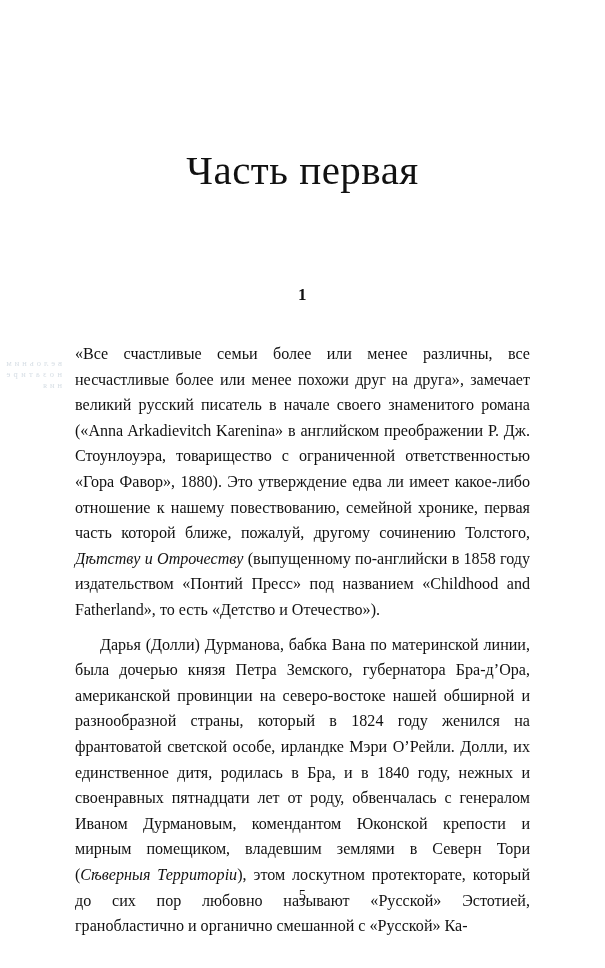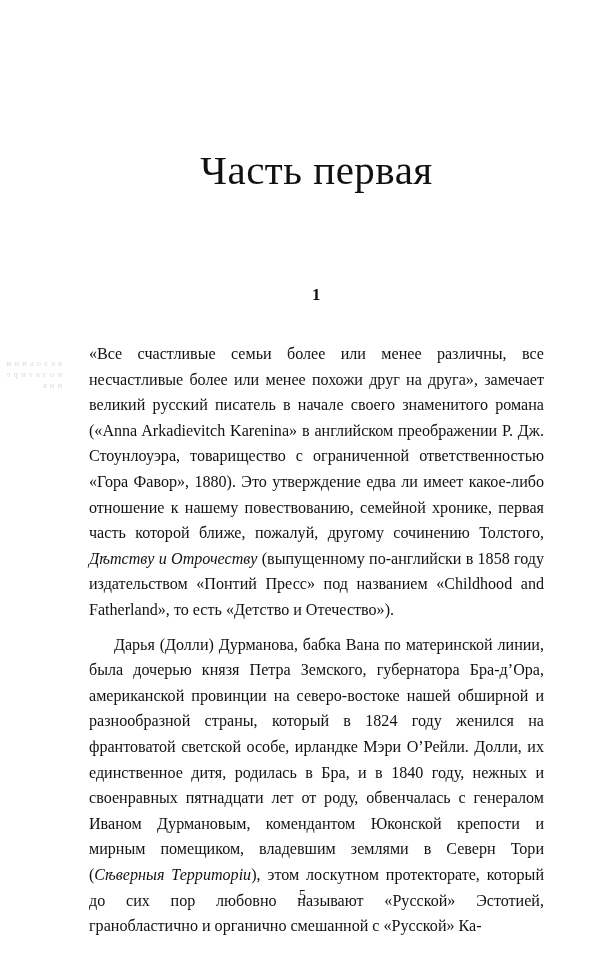--- a/index.html
+++ b/index.html
@@ -37,21 +37,21 @@
     opacity: 0.85;
     letter-spacing: 0.4px;
     text-align: justify;
     transform: scaleX(-1);
     user-select: none;
     pointer-events: none;
   }
 
   .content {
     position: absolute;
-    left: 80px;
+    left: 66px;
     top: 0;
     width: 473px;
     height: 968px;
   }
 
   .part-title {
     margin: 0;
     padding-top: 148px;
     font-size: 41px;
     font-weight: normal;

